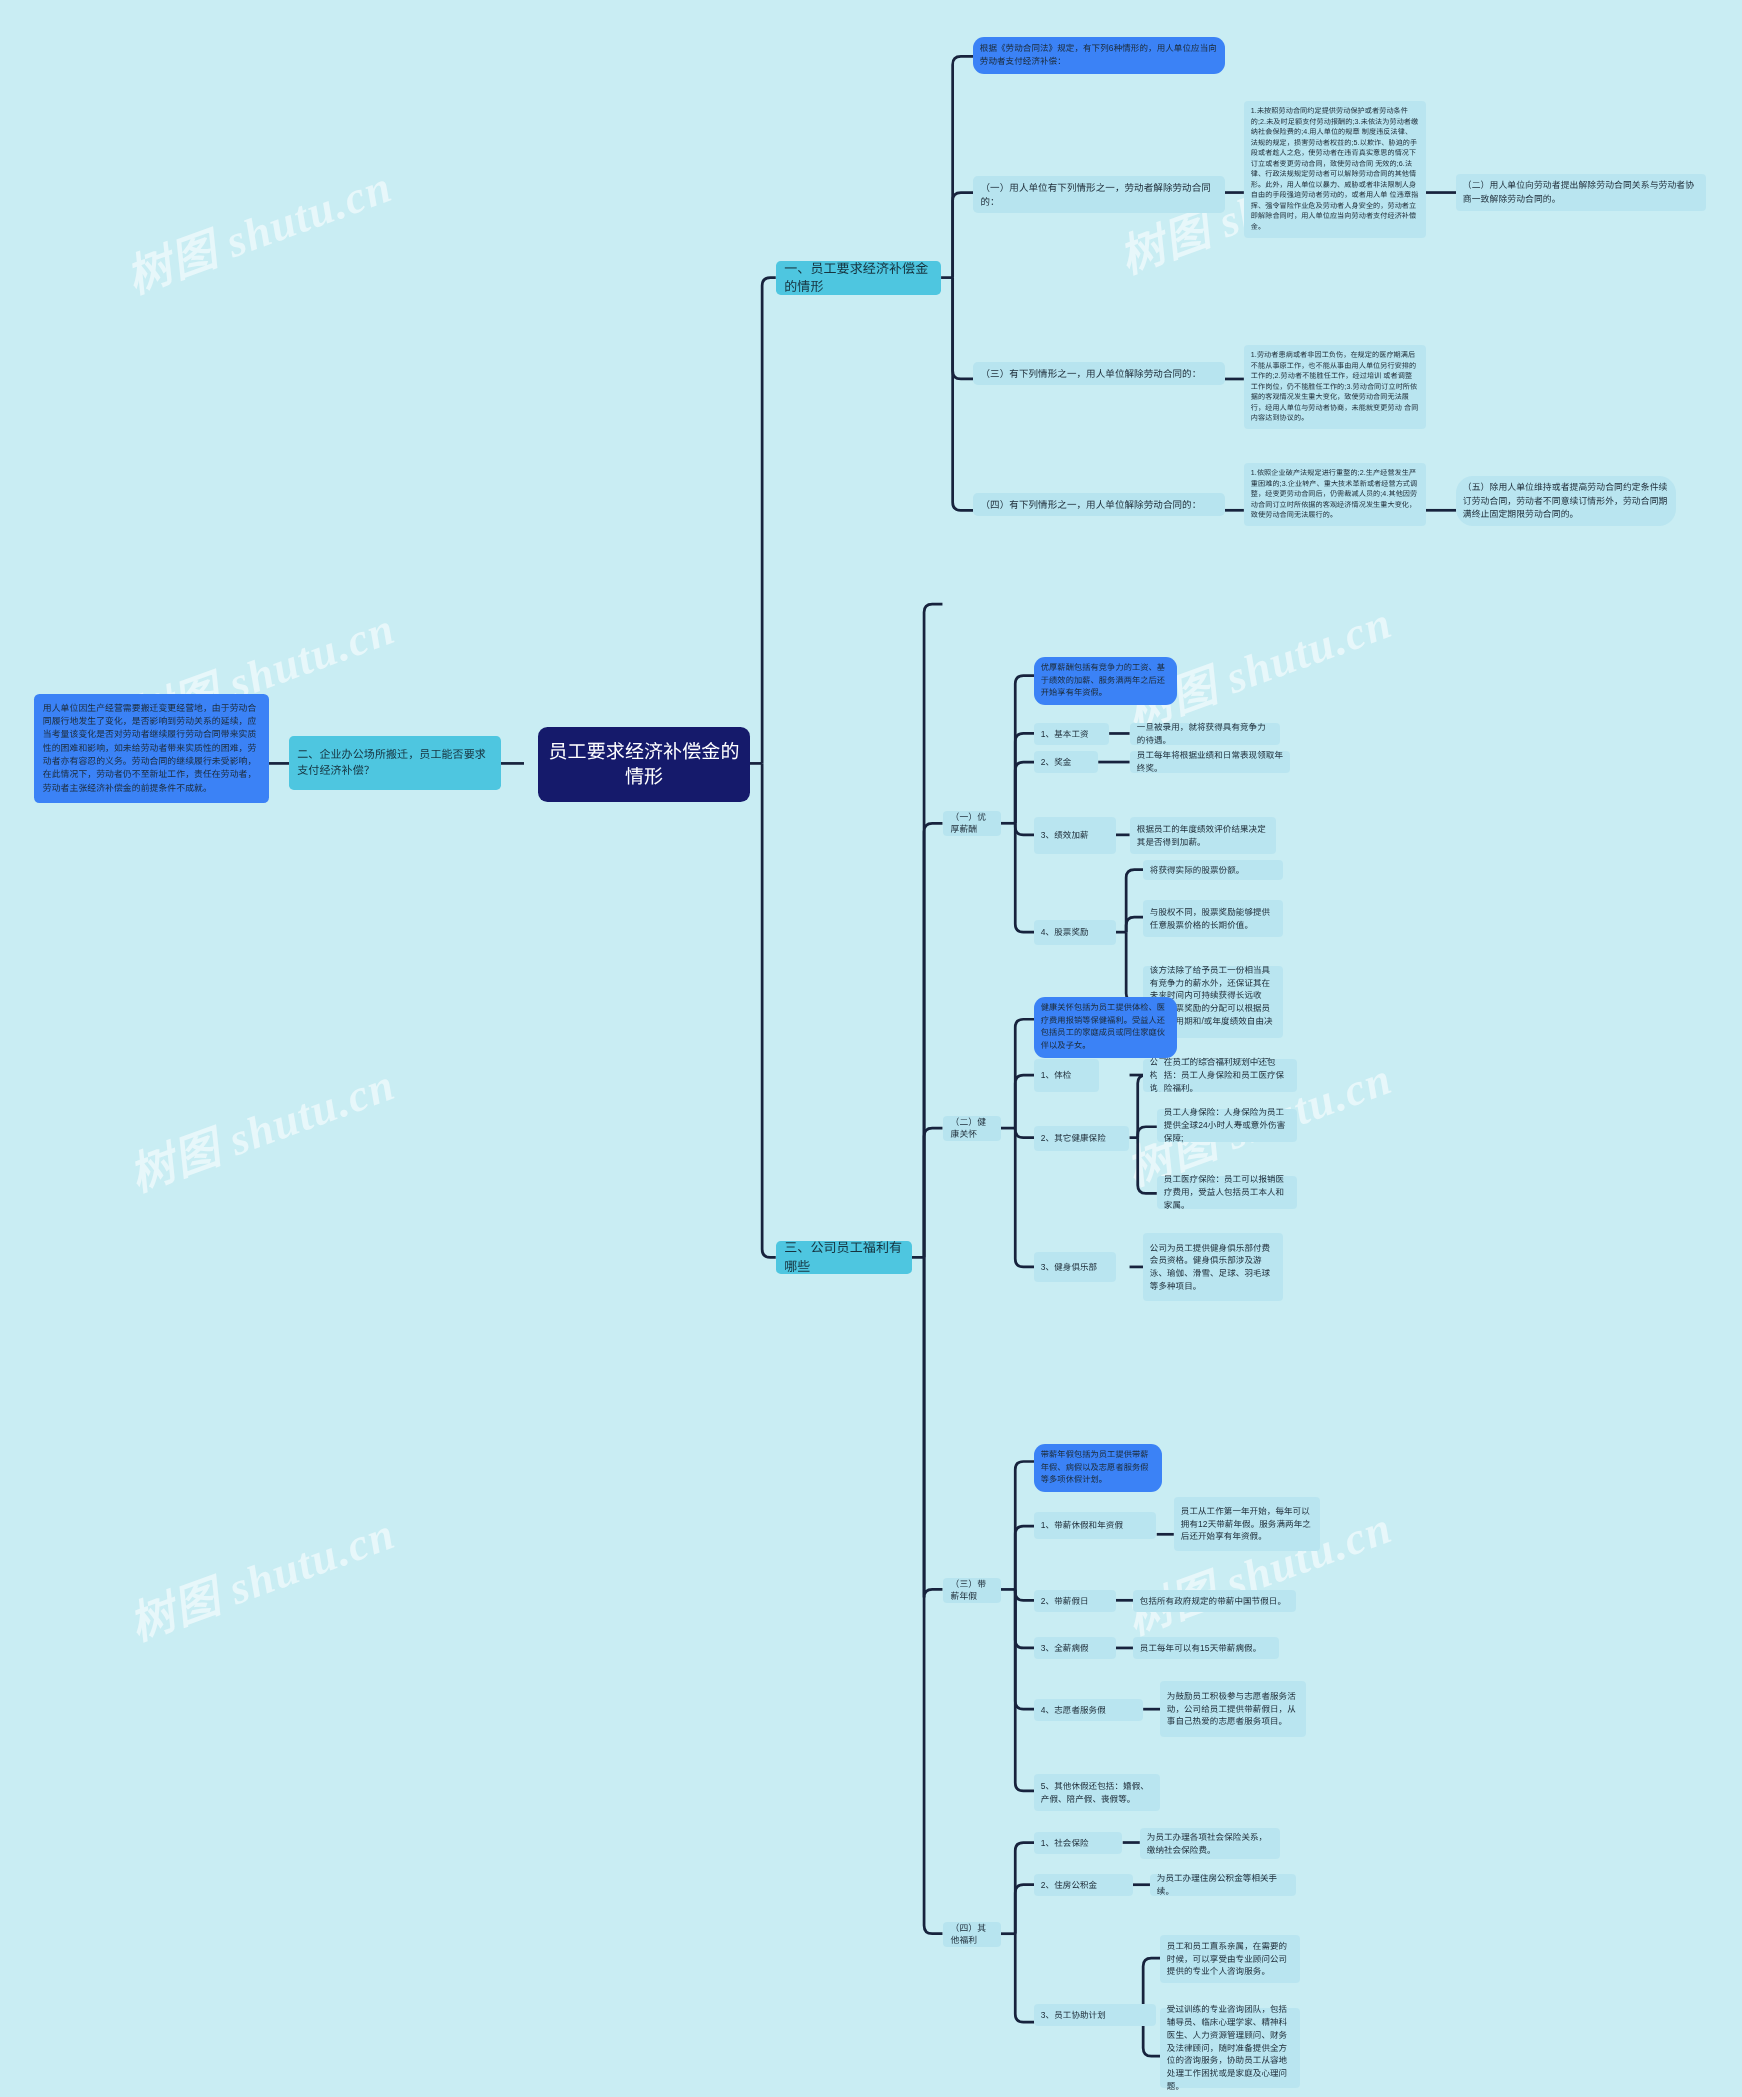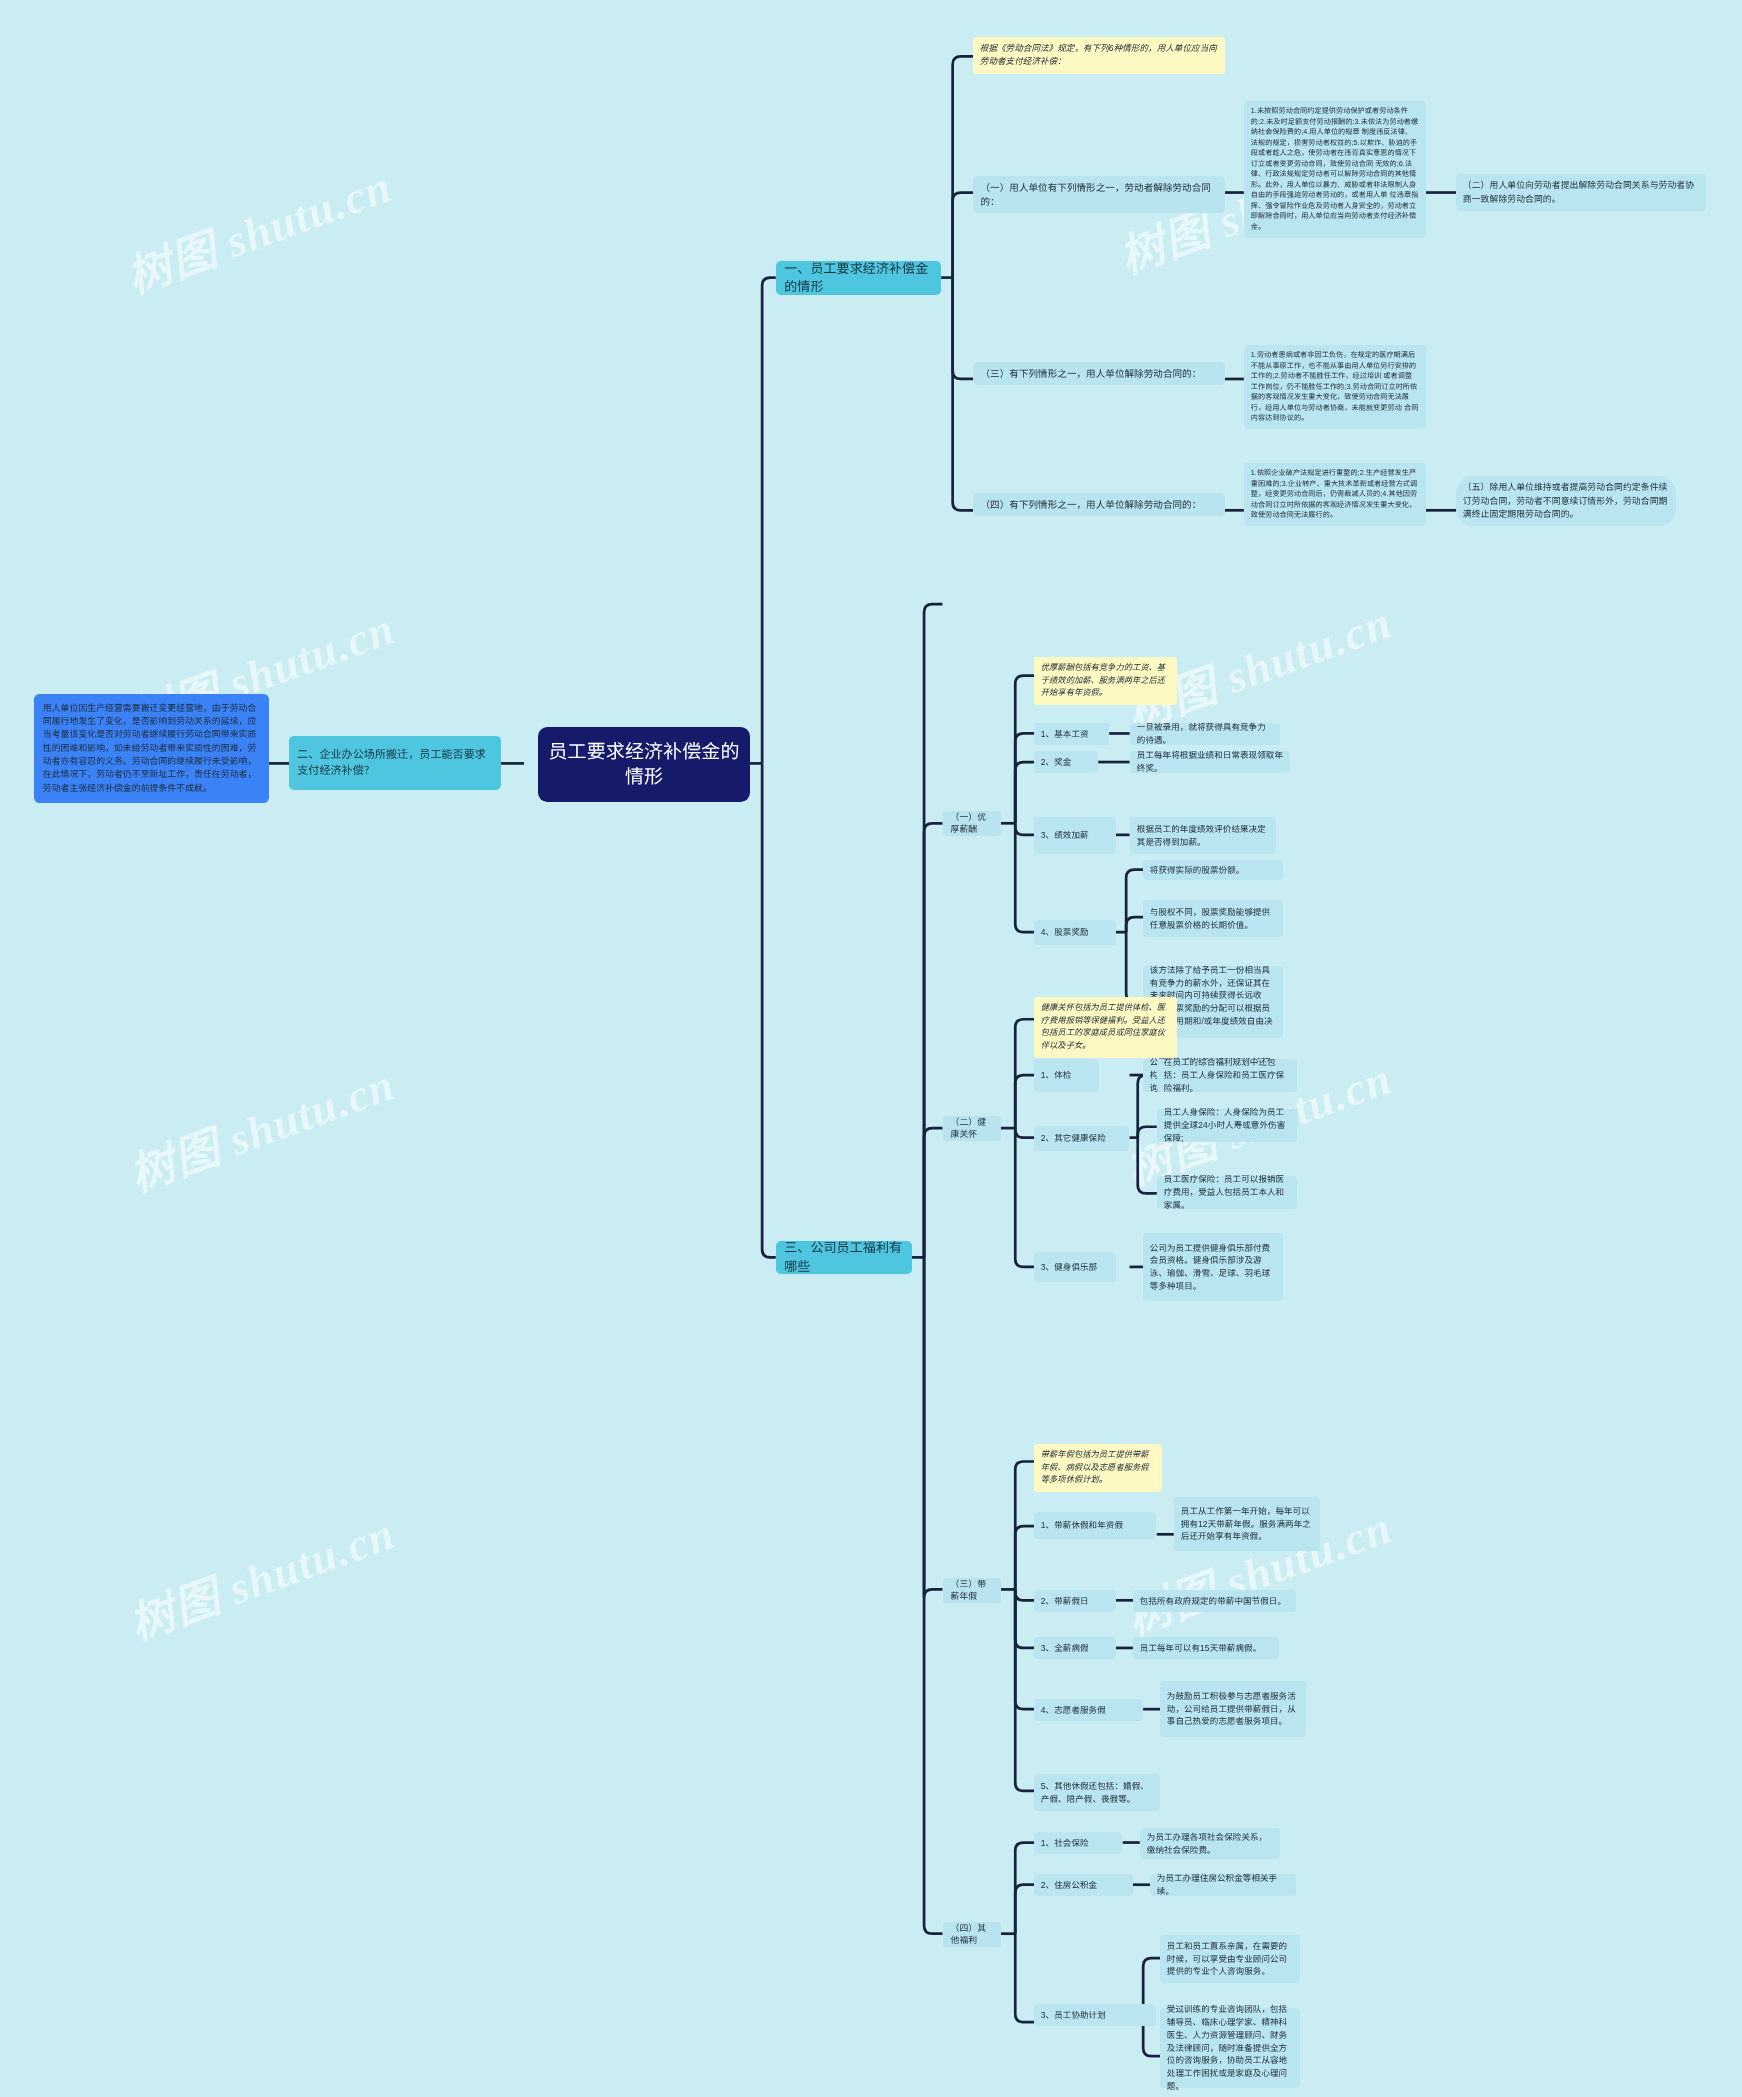--- a/index.html
+++ b/index.html
@@ -75,26 +75,25 @@
   }
   .node.leaf{
     background:#b9e5f0;
     font-size:8.5px;
     border-radius:4.1px;
     line-height:1.5;
     padding:5.4px 6.8px;
     display:flex;align-items:center;
   }
   .node.para{
-    background:#fef9c3;
+    background:#3b82f6;
     font-size:8.5px;
-    border-radius:3px;
+    border-radius:11px;
     line-height:1.52;
     padding:5.4px 6.8px;
-    font-style:italic;
   }
   .node.dense{
     background:#b9e5f0;
     font-size:7.8px;
     border-radius:4.1px;
     line-height:1.5;
     padding:5.4px 6.8px;
   }
   .node.bigpara{
     background:#3b82f6;

